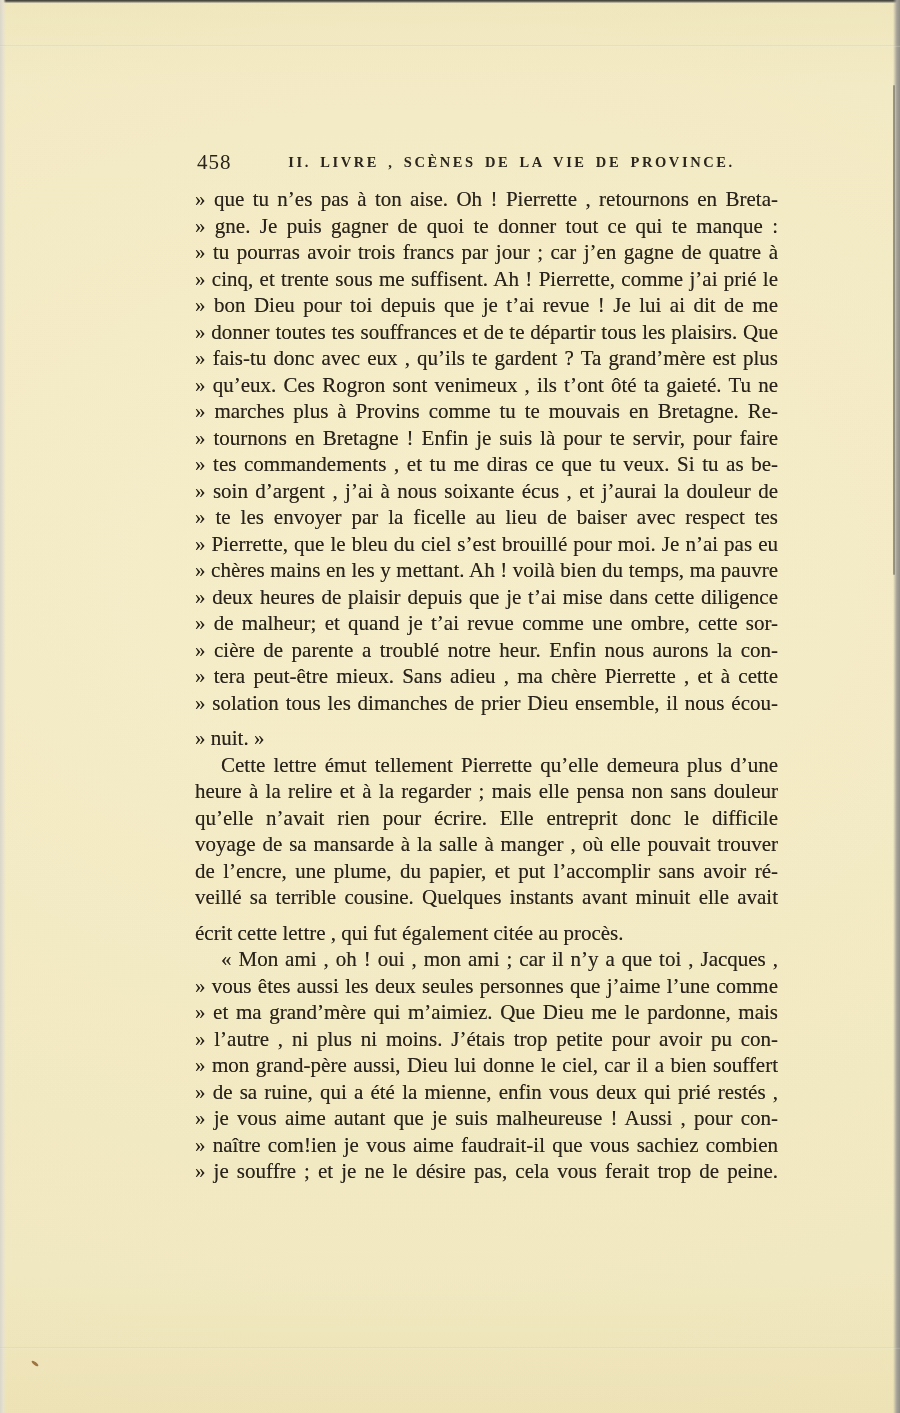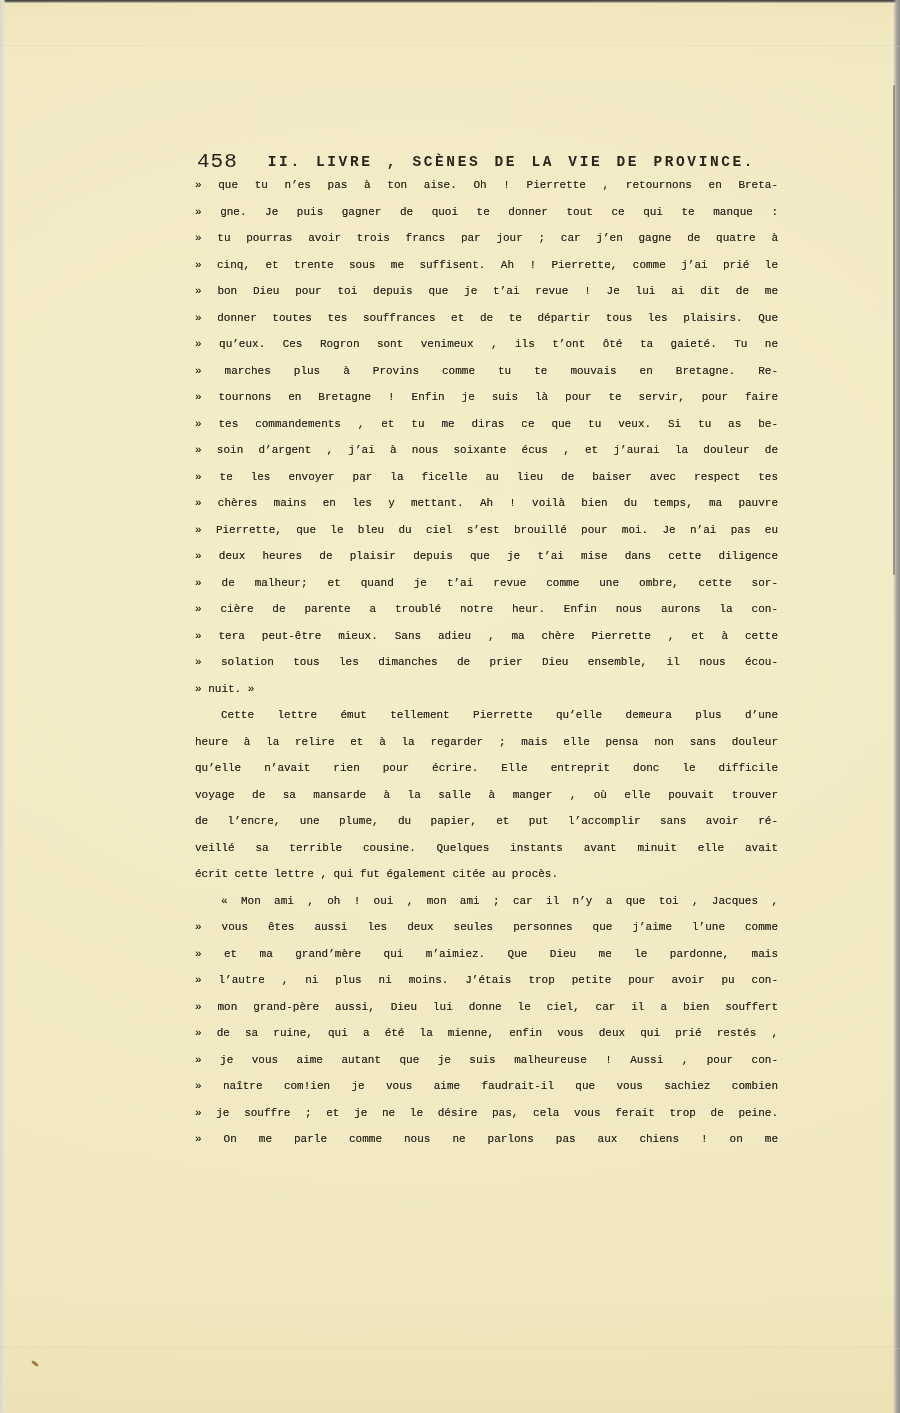--- a/index.html
+++ b/index.html
@@ -8,21 +8,21 @@
     background: #6b6a64;
   }
   .page {
     position: relative;
     width: 900px;
     height: 1413px;
     background:
       radial-gradient(ellipse 1400px 1000px at 46% 40%, rgba(255,255,255,0.10), rgba(0,0,0,0.02)),
       linear-gradient(180deg, #f2e8bd 0%, #f5ecc4 6%, #f4ebc2 90%, #f1e6b8 100%);
     overflow: hidden;
-    font-family: Liberation Mono, monospace;
+    font-family: Liberation Serif, serif;
     color: #29231b;
   }
   
   .edge-top {
     position: absolute; top: 0; left: 0; width: 100%; height: 3px;
     background: linear-gradient(180deg, #35342e 0%, #86847a 70%, rgba(134,132,122,0) 100%);
   }
   .edge-left {
     position: absolute; top: 0; left: 0; width: 6px; height: 100%;
     background: linear-gradient(90deg, #d9d6c9 0%, #e7e2cd 55%, rgba(231,226,205,0) 100%);
@@ -64,36 +64,37 @@
     font-size: 14.5px;
     font-weight: 700;
     letter-spacing: 2.6px;
     word-spacing: 3px;
     padding-top: 4px;
     color: #2b251d;
   }
   
   .bodytext {
     position: absolute;
-    top: 172px; left: 195px; width: 583px;
-    font-size: 11px;
+    top: 186px; left: 195px; width: 583px;
+    font-size: 21px;
     line-height: 26.5px;
     text-shadow: 0 0 0.5px rgba(41,35,27,0.55);
   }
   .line {
     text-align: justify;
     text-align-last: justify;
     text-justify: inter-word;
     white-space: normal;
     height: 26.5px;
     overflow: hidden;
   }
   .line.nojust {
     text-align: left;
     text-align-last: left;
+    margin-top: 9px;
   }
   .line.indent {
     text-indent: 26px;
   }
 </style>
 </head>
 <body>
 
 <div class="page">
   <div class="edge-top"></div>
@@ -109,28 +110,29 @@
     <span class="running">II. LIVRE , SCÈNES DE LA VIE DE PROVINCE.</span>
   </div>
 
   <div class="bodytext" id="text-body">
       <div class="line">» que tu n’es pas à ton aise. Oh ! Pierrette , retournons en Breta-</div>
       <div class="line">» gne. Je puis gagner de quoi te donner tout ce qui te manque :</div>
       <div class="line">» tu pourras avoir trois francs par jour ; car j’en gagne de quatre à</div>
       <div class="line">» cinq, et trente sous me suffisent. Ah ! Pierrette, comme j’ai prié le</div>
       <div class="line">» bon Dieu pour toi depuis que je t’ai revue ! Je lui ai dit de me</div>
       <div class="line">» donner toutes tes souffrances et de te départir tous les plaisirs. Que</div>
+      <div class="line">» fais-tu donc avec eux , qu’ils te gardent ? Ta grand’mère est plus</div>
       <div class="line">» qu’eux. Ces Rogron sont venimeux , ils t’ont ôté ta gaieté. Tu ne</div>
       <div class="line">» marches plus à Provins comme tu te mouvais en Bretagne. Re-</div>
       <div class="line">» tournons en Bretagne ! Enfin je suis là pour te servir, pour faire</div>
       <div class="line">» tes commandements , et tu me diras ce que tu veux. Si tu as be-</div>
       <div class="line">» soin d’argent , j’ai à nous soixante écus , et j’aurai la douleur de</div>
       <div class="line">» te les envoyer par la ficelle au lieu de baiser avec respect tes</div>
+      <div class="line">» Pierrette, que le bleu du ciel s’est brouillé pour moi. Je n’ai pas eu</div>
       <div class="line">» chères mains en les y mettant. Ah ! voilà bien du temps, ma pauvre</div>
-      <div class="line">» Pierrette, que le bleu du ciel s’est brouillé pour moi. Je n’ai pas eu</div>
       <div class="line">» deux heures de plaisir depuis que je t’ai mise dans cette diligence</div>
       <div class="line">» de malheur; et quand je t’ai revue comme une ombre, cette sor-</div>
       <div class="line">» cière de parente a troublé notre heur. Enfin nous aurons la con-</div>
       <div class="line">» tera peut-être mieux. Sans adieu , ma chère Pierrette , et à cette</div>
       <div class="line">» solation tous les dimanches de prier Dieu ensemble, il nous écou-</div>
       <div class="line nojust">» nuit. »</div>
       <div class="line indent">Cette lettre émut tellement Pierrette qu’elle demeura plus d’une</div>
       <div class="line">heure à la relire et à la regarder ; mais elle pensa non sans douleur</div>
       <div class="line">qu’elle n’avait rien pour écrire. Elle entreprit donc le difficile</div>
       <div class="line">voyage de sa mansarde à la salle à manger , où elle pouvait trouver</div>
@@ -139,15 +141,14 @@
       <div class="line nojust">écrit cette lettre , qui fut également citée au procès.</div>
       <div class="line indent">« Mon ami , oh ! oui , mon ami ; car il n’y a que toi , Jacques ,</div>
       <div class="line">» vous êtes aussi les deux seules personnes que j’aime l’une comme</div>
       <div class="line">» et ma grand’mère qui m’aimiez. Que Dieu me le pardonne, mais</div>
       <div class="line">» l’autre , ni plus ni moins. J’étais trop petite pour avoir pu con-</div>
       <div class="line">» mon grand-père aussi, Dieu lui donne le ciel, car il a bien souffert</div>
       <div class="line">» de sa ruine, qui a été la mienne, enfin vous deux qui prié restés ,</div>
       <div class="line">» je vous aime autant que je suis malheureuse ! Aussi , pour con-</div>
       <div class="line">» naître com!ien je vous aime faudrait-il que vous sachiez combien</div>
       <div class="line">» je souffre ; et je ne le désire pas, cela vous ferait trop de peine.</div>
-      <div class="line">» On me parle comme nous ne parlons pas aux chiens ! on me</div>
     </div>
 </div>
 
 </body></html>

